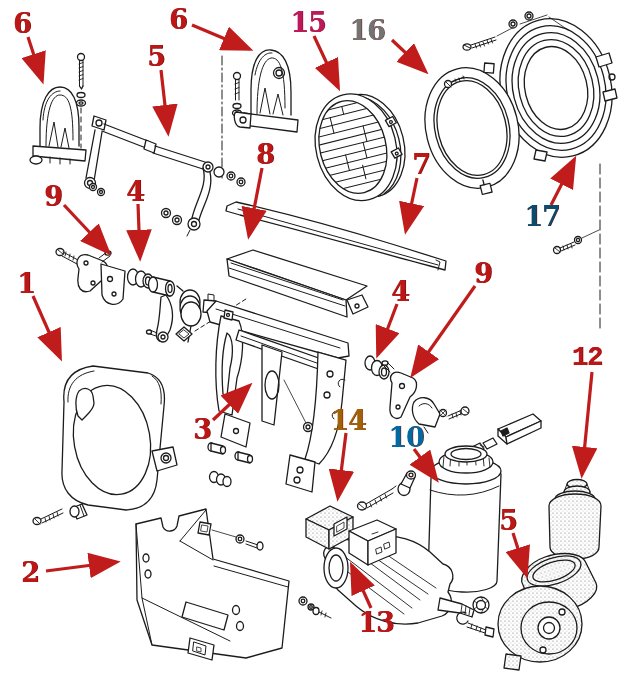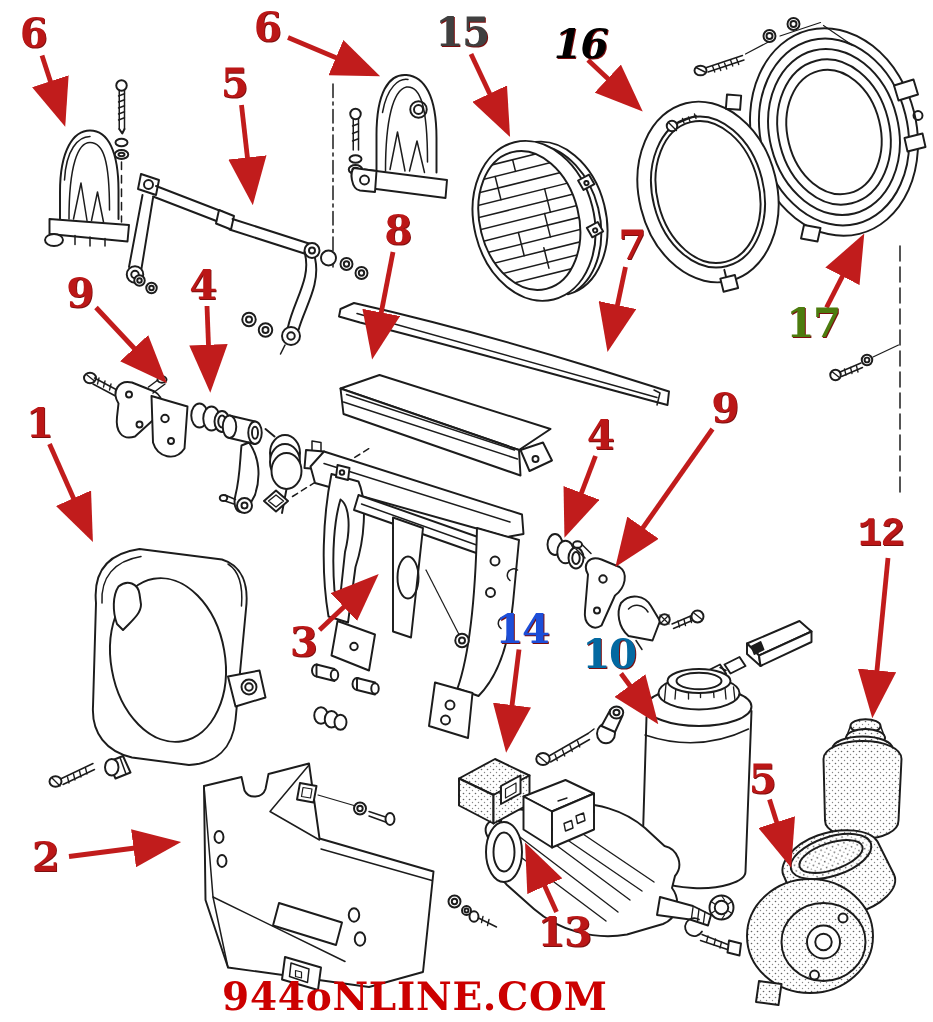--- a/index.html
+++ b/index.html
@@ -443,34 +443,33 @@
         <line x1="592" y1="372" x2="582" y2="474" stroke="#c11c1c" stroke-width="3.2" marker-end="url(#arrowhead)"></line>
         <line x1="213" y1="420" x2="249" y2="386" stroke="#c11c1c" stroke-width="3.2" marker-end="url(#arrowhead)"></line>
         <line x1="346" y1="433" x2="338" y2="497" stroke="#c11c1c" stroke-width="3.2" marker-end="url(#arrowhead)"></line>
         <line x1="414" y1="449" x2="436" y2="479" stroke="#c11c1c" stroke-width="3.2" marker-end="url(#arrowhead)"></line>
         <line x1="46" y1="571" x2="116" y2="562" stroke="#c11c1c" stroke-width="3.2" marker-end="url(#arrowhead)"></line>
         <line x1="513" y1="533" x2="526" y2="574" stroke="#c11c1c" stroke-width="3.2" marker-end="url(#arrowhead)"></line>
         <line x1="371" y1="608" x2="352" y2="566" stroke="#c11c1c" stroke-width="3.2" marker-end="url(#arrowhead)"></line>
       </g>
 </svg>
 
-<div id="watermark" style="color: rgb(204, 0, 0);">944oNLINE.COM</div>
 <div class="callout-num" style="left: 22px; top: 23px; color: rgb(187, 23, 23);">6</div>
     <div class="callout-num" style="left: 178px; top: 19px; color: rgb(187, 23, 23);">6</div>
     <div class="callout-num" style="left: 156px; top: 56px; color: rgb(187, 23, 23);">5</div>
-    <div class="callout-num" style="left: 308px; top: 22px; color: #404040; text-align: right;">15</div>
-    <div class="callout-num" style="left: 387px; top: 30px; color: #000000; font-style: italic;">16</div>
+    <div class="callout-num" style="left: 308px; top: 22px; color: #be185d; text-align: right;">15</div>
+    <div class="callout-num" style="left: 367px; top: 30px; color: #737373;">16</div>
     <div class="callout-num" style="left: 265px; top: 154px; color: rgb(187, 23, 23);">8</div>
     <div class="callout-num" style="left: 421px; top: 164px; color: rgb(187, 23, 23);">7</div>
-    <div class="callout-num" style="left: 542px; top: 216px; color: #4d7c0f;">17</div>
+    <div class="callout-num" style="left: 542px; top: 216px; color: #0c4a6e;">17</div>
     <div class="callout-num" style="left: 53px; top: 196px; color: rgb(187, 23, 23);">9</div>
     <div class="callout-num" style="left: 135px; top: 191px; color: rgb(187, 23, 23);">4</div>
     <div class="callout-num" style="left: 26px; top: 283px; color: rgb(187, 23, 23);">1</div>
     <div class="callout-num" style="left: 400px; top: 291px; color: rgb(187, 23, 23);">4</div>
     <div class="callout-num" style="left: 483px; top: 273px; color: rgb(187, 23, 23);">9</div>
     <div class="callout-num" style="left: 587px; top: 358px; color: rgb(187, 23, 23); font-family: Liberation Mono, monospace;">12</div>
     <div class="callout-num" style="left: 202px; top: 429px; color: rgb(187, 23, 23);">3</div>
-    <div class="callout-num" style="left: 348px; top: 420px; color: #1d4ed8;">14</div>
+    <div class="callout-num" style="left: 348px; top: 420px; color: #a16207;">14</div>
     <div class="callout-num" style="left: 406px; top: 437px; color: #0369a1;">10</div>
     <div class="callout-num" style="left: 30px; top: 572px; color: rgb(187, 23, 23);">2</div>
     <div class="callout-num" style="left: 508px; top: 520px; color: rgb(187, 23, 23);">5</div>
     <div class="callout-num" style="left: 376px; top: 622px; color: rgb(187, 23, 23);">13</div>
   </div>
 
 </body></html>

